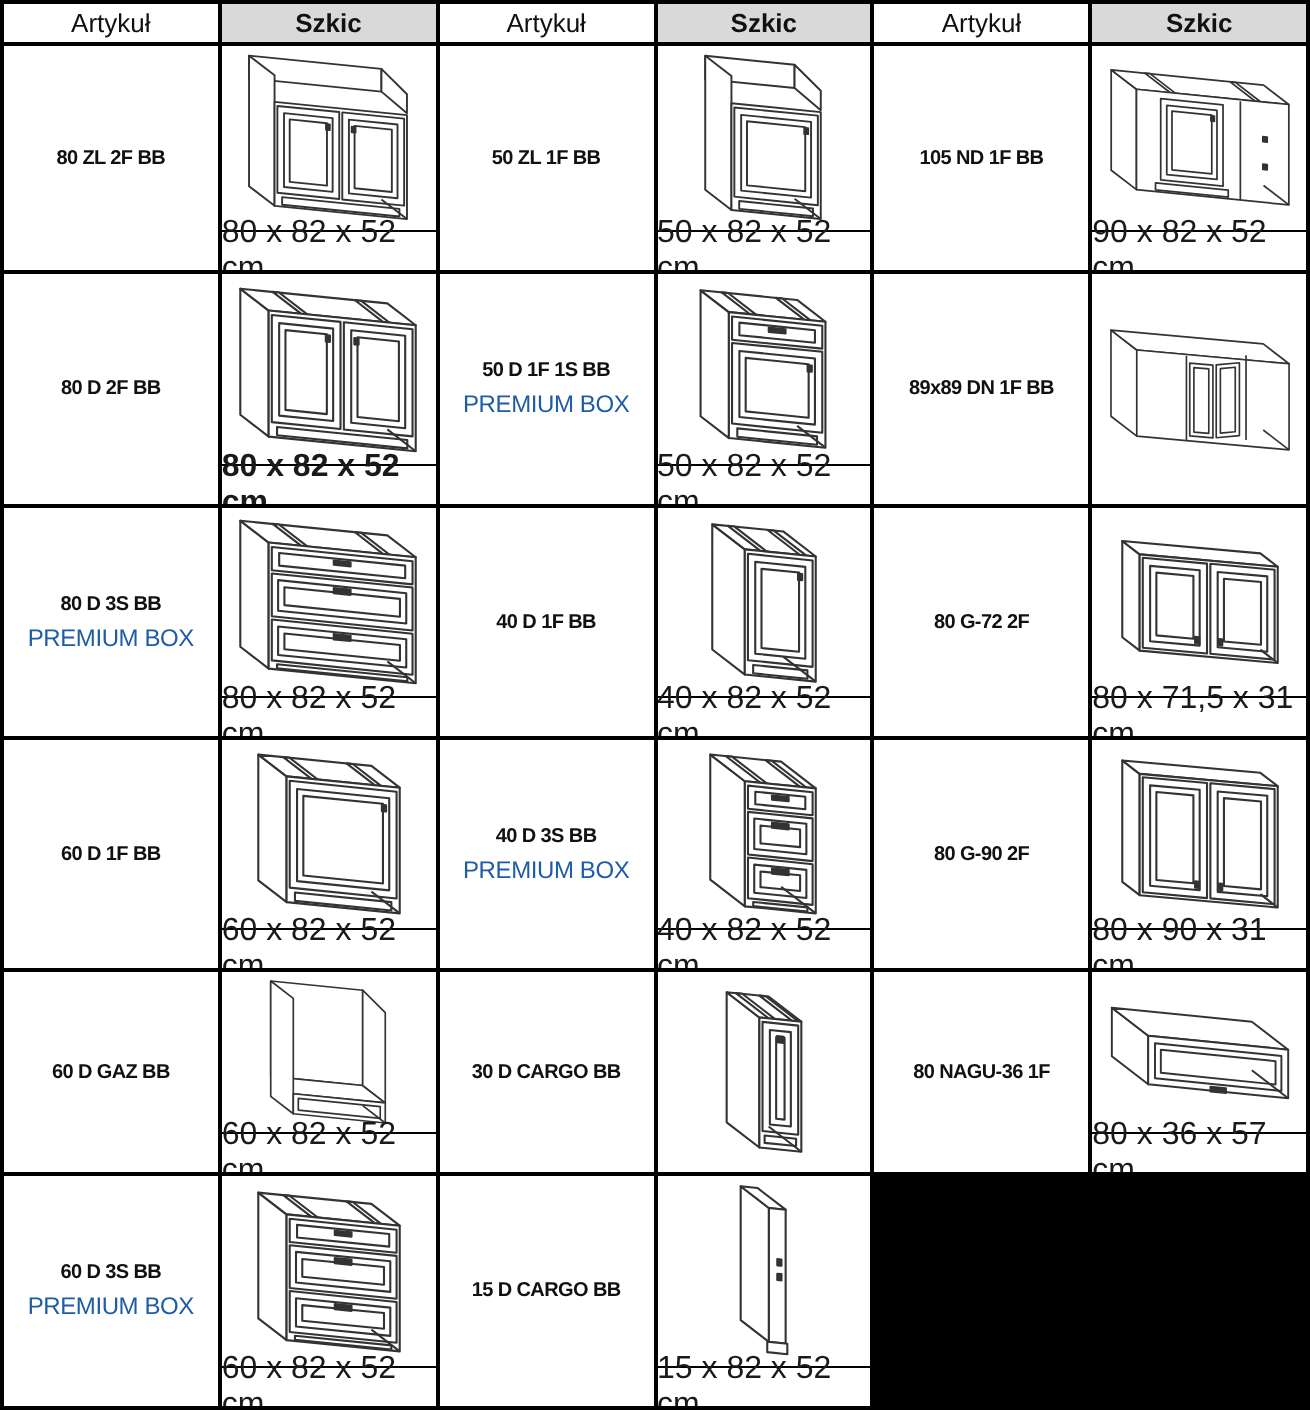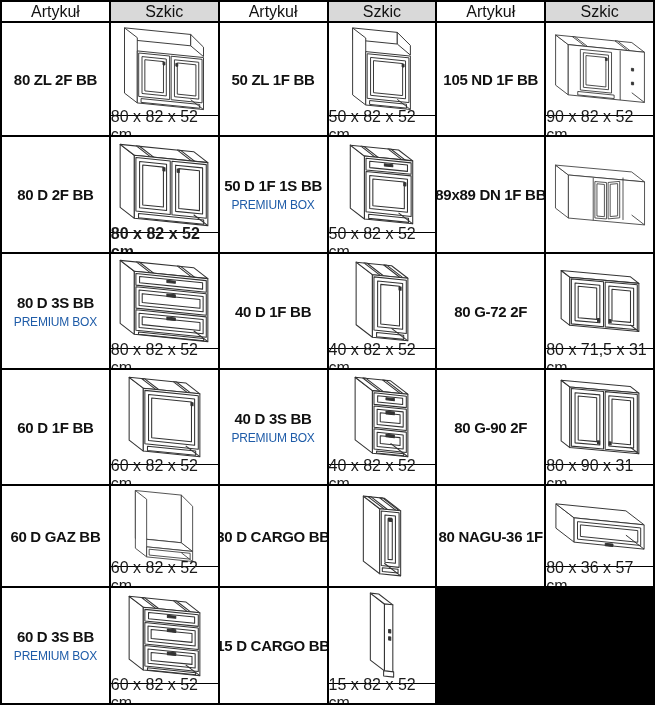--- a/index.html
+++ b/index.html
@@ -4,24 +4,24 @@
 <style>
   *{margin:0;padding:0;box-sizing:border-box}
   html,body{background:#fff}
   body{width:655px;height:705px;font-family:"Liberation Sans",sans-serif;color:#111}
   .catalog{
     width:655px;height:705px;background:#000;border:2px solid #000;
     display:grid;grid-template-columns:repeat(6,1fr);
     grid-template-rows:19px 112px 115px 114px 114px 100px 115px;gap:2px;
   }
   .cell{background:#fff;overflow:hidden}
-  .head{display:flex;align-items:center;justify-content:center;font-size:16px}
-  .head-szkic{background:#d9d9d9;font-weight:normal}
+  .head{display:flex;align-items:center;justify-content:center;font-size:13px}
+  .head-szkic{background:#d9d9d9;font-weight:bold}
   .art{display:flex;flex-direction:column;align-items:center;justify-content:center;gap:4px;text-align:center;padding:2px}
-  .code{font-weight:bold;font-size:15px;letter-spacing:-0.3px;white-space:nowrap}
+  .code{font-weight:bold;font-size:10px;letter-spacing:-0.3px;white-space:nowrap}
   .premium{font-weight:normal;font-size:12px;letter-spacing:-0.2px;white-space:nowrap}
   .premium:empty{display:none}
   .szk{display:flex;flex-direction:column}
   .sketch{flex:1;display:flex;align-items:center;justify-content:center;overflow:hidden}
   .sketch svg{max-width:88%;max-height:95%}
   .dims{height:20px;border-top:1.5px solid #000;display:flex;align-items:center;justify-content:center;font-size:16px;color:#1a1a1a}
   .dims[data-weight="bold"]{font-weight:bold}
 </style>
 </head>
 <body>

